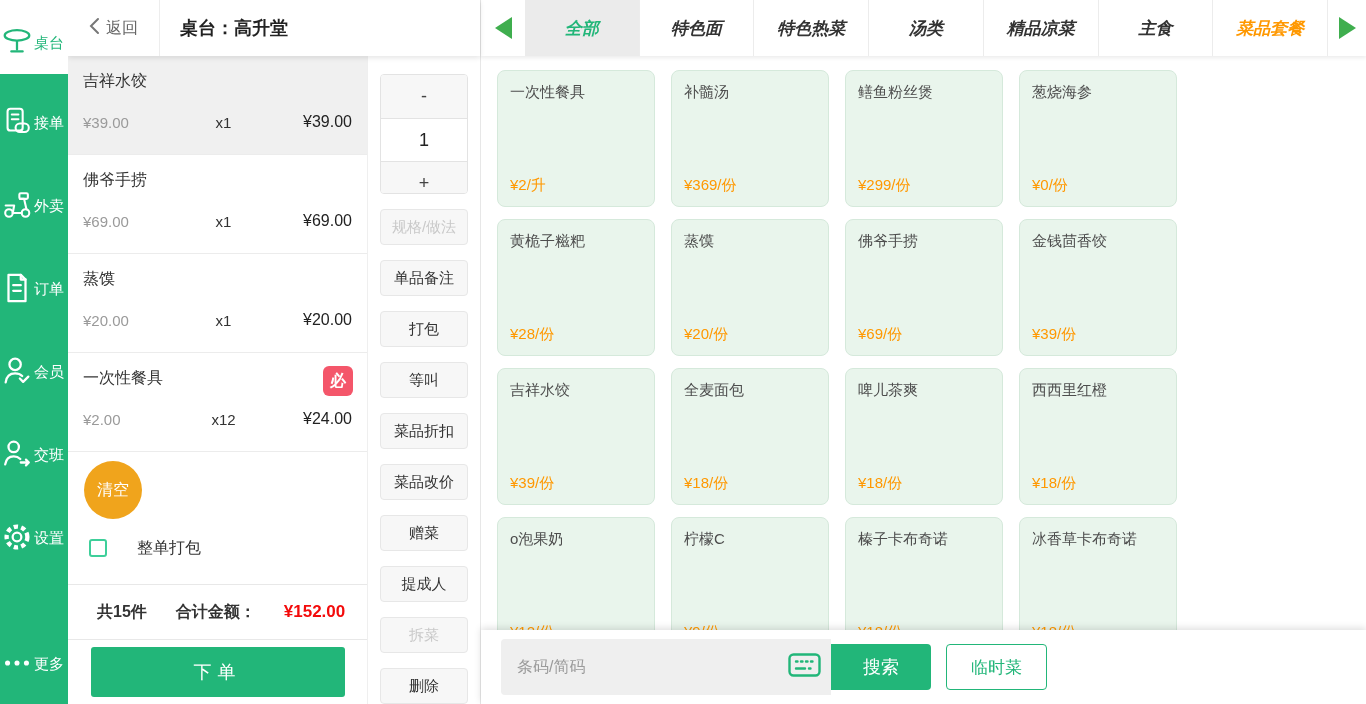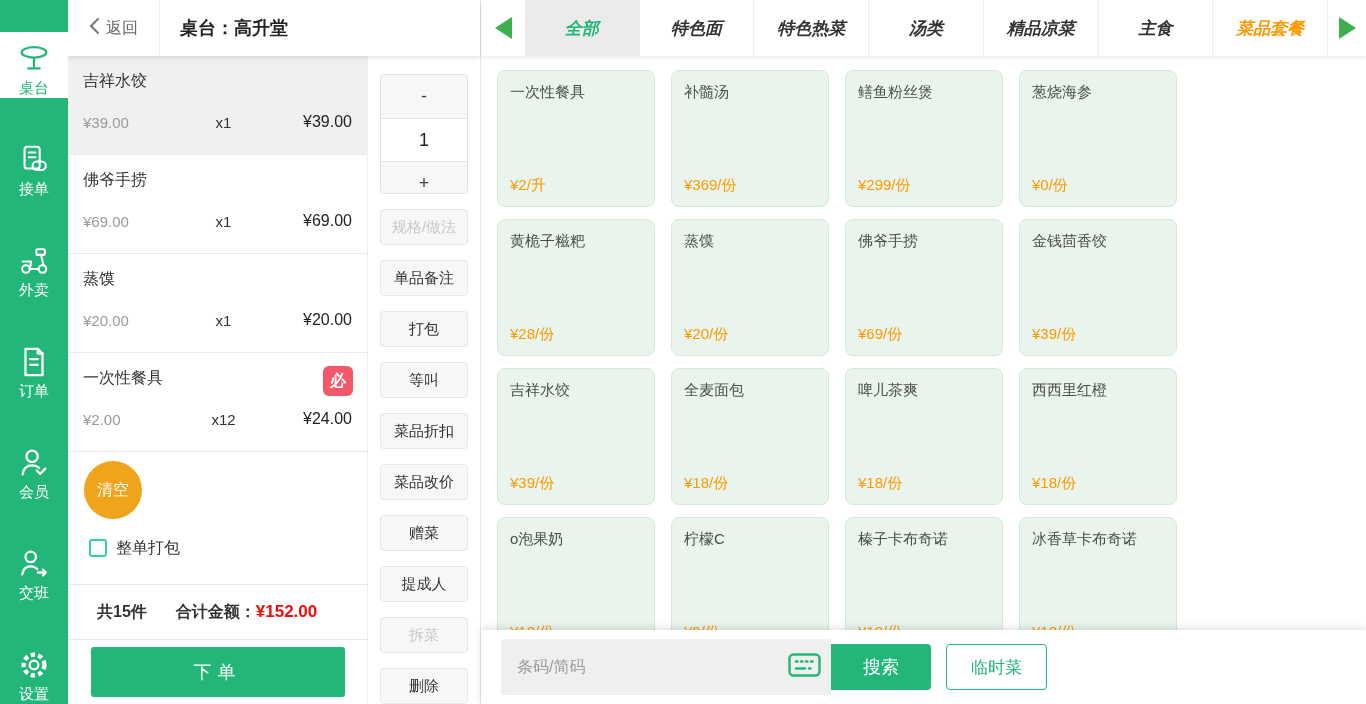--- a/index.html
+++ b/index.html
@@ -3,22 +3,22 @@
 <meta charset="utf-8">
 <style>
   * { margin:0; padding:0; box-sizing:border-box; }
   html,body { width:1366px; height:704px; overflow:hidden; background:#fff;
     font-family:"Liberation Sans","DejaVu Sans",sans-serif; }
   .app { position:relative; width:1366px; height:704px; background:#fff; }
 
   
   .sidebar { position:absolute; left:0; top:0; width:68px; height:704px;
     background:#22b679; display:flex; flex-direction:column; z-index:10; }
-  .side-item { height:83px; display:flex; flex-direction:column; align-items:center;
-    justify-content:flex-start; padding-top:13px; color:#fff; cursor:pointer;margin-top:32px; }
+  .side-item { height:83px; display:flex; flex-direction:row; align-items:center;
+    justify-content:flex-start; padding-top:13px; color:#fff; cursor:pointer; }
   .side-item .s-label { font-size:15px; margin-top:3px; }
   .side-item.active { height:74px; padding-top:10px; background:#fff; color:#22b679; }
   .side-item.more { margin-top:auto; margin-bottom:6px; }
   .side-item svg { display:block; }
 
   
   .topbar { position:absolute; left:68px; top:0; width:412px; height:56px; background:#fff;
     z-index:4; box-shadow:0 2px 5px rgba(0,0,0,.10); display:flex; align-items:center; }
   .back-btn { height:100%; width:92px; display:flex; align-items:center; justify-content:center;
     gap:6px; color:#666; font-size:16px; border-right:1px solid #ededed; cursor:pointer; }
@@ -37,26 +37,26 @@
   .required-badge { position:absolute; right:14px; top:13px; width:30px; height:30px;
     background:#f4566a; border-radius:6px; color:#fff; font-size:16px; font-weight:bold;
     display:flex; align-items:center; justify-content:center; }
   .clear-row { height:76px; position:relative; }
   .clear-btn { position:absolute; left:16px; top:9px; width:58px; height:58px; border-radius:50%;
     background:#f0a41c; color:#fff; font-size:16px; display:flex; align-items:center;
     justify-content:center; cursor:pointer; }
   .pack-row { height:40px; display:flex; align-items:center; padding-left:21px; gap:9px; }
   .checkbox { width:18px; height:18px; border:2px solid #3ecf9a; border-radius:3px;
     background:#fff; cursor:pointer; }
-  .pack-label { font-size:16px; color:#333; }
+  .pack-label { font-size:16px; color:#333;margin-left:21px; }
   .summary-row { margin-top:16px; height:56px; border-top:1px solid #e8e8e8;
     border-bottom:1px solid #e8e8e8; display:flex; align-items:center; }
   .sum-count { margin-left:29px; font-size:16px; font-weight:700; color:#333; }
   .sum-label { margin-left:29px; font-size:16px; font-weight:700; color:#333; }
-  .sum-amount { font-size:17px; font-weight:700; color:#f30b0b; }
+  .sum-amount { font-size:17px; font-weight:700; color:#f30b0b;margin-left:28px; }
   .submit-row { flex:1; display:flex; align-items:center; justify-content:center; }
   .submit-btn { width:254px; height:50px; background:#22b679; border-radius:3px; color:#fff;
     font-size:18px; letter-spacing:6px; display:flex; align-items:center; justify-content:center;
     cursor:pointer; }
 
   
   .action-col { position:absolute; left:368px; top:56px; width:112px; height:648px;
     background:#fff; overflow:hidden; display:flex; flex-direction:column; align-items:center;
     padding-top:18px; }
   .qty-group { width:88px; border:1px solid #e3e3e3; border-radius:4px; overflow:hidden; }

